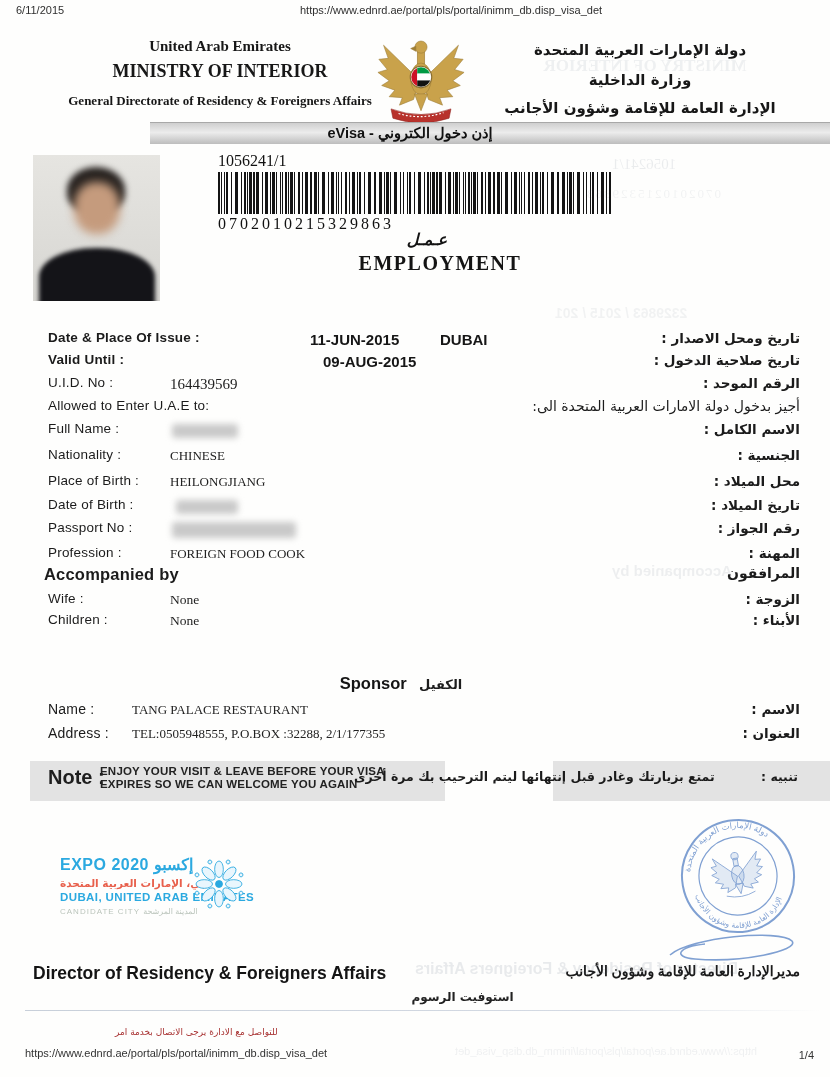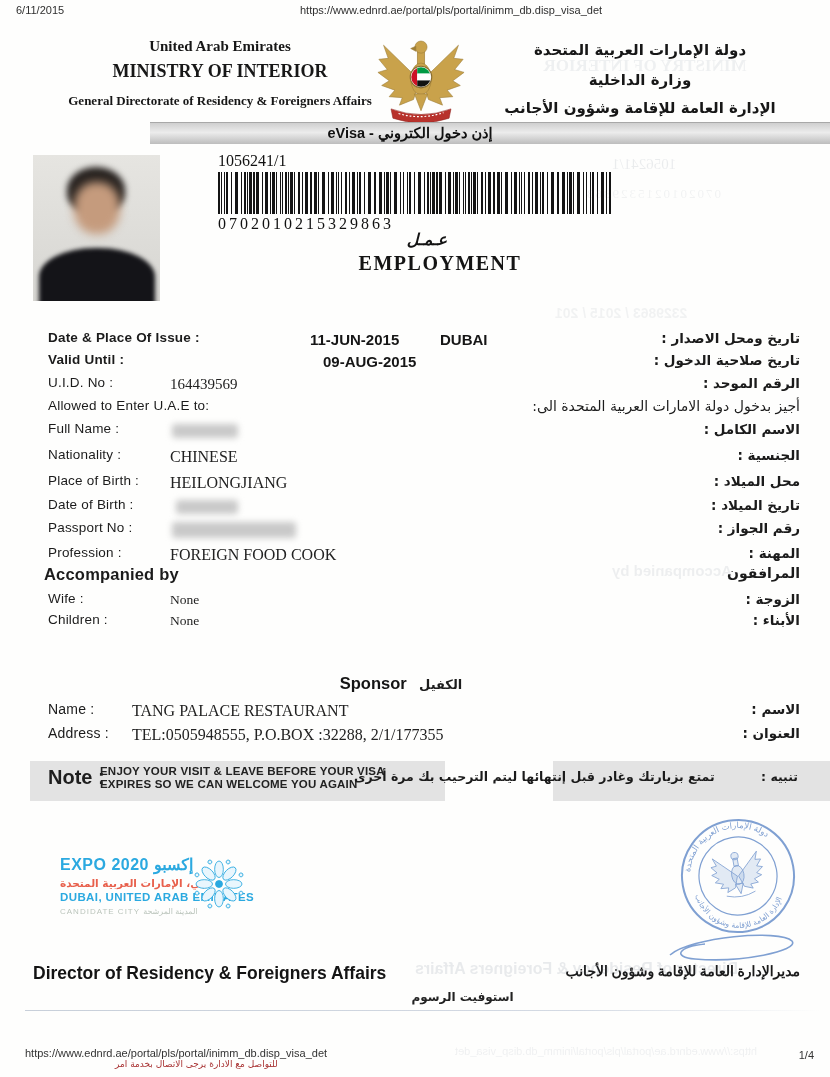--- a/index.html
+++ b/index.html
@@ -37,21 +37,21 @@
   .vt-en{position:absolute;left:160px;top:252px;width:560px;text-align:center;
          font-family:"Liberation Serif",serif;font-weight:bold;font-size:20px;letter-spacing:1.5px;color:#141414;}
   
   .row{position:absolute;left:0;width:830px;height:22px;}
   .lbl{position:absolute;left:48px;top:0;font-size:13.5px;letter-spacing:.2px;color:#1b1b1b;}
   .lbl.b{font-weight:bold;}
   .lbl.h{font-weight:bold;font-size:16.5px;left:44px;}
   .arl{position:absolute;right:30px;top:0;direction:rtl;font-family:"DejaVu Sans",sans-serif;
        font-weight:bold;font-size:13.5px;color:#1b1b1b;}
   .arl.r{font-weight:normal;font-size:14px;}
-  .val{position:absolute;top:1px;font-family:"Liberation Serif",serif;font-size:16px;color:#222;}
+  .val{position:absolute;top:1px;font-family:"Liberation Serif",serif;font-size:13px;color:#222;}
   .val.vb{font-family:"Liberation Sans",sans-serif;font-weight:bold;font-size:15px;color:#161616;}
   .blur{position:absolute;background:#c9c9c9;filter:blur(3px);border-radius:3px;height:14px;}
   
   .sp-head{position:absolute;left:0;right:0;top:674px;text-align:center;padding-right:28px;}
   .sp-head .en{font-weight:bold;font-size:16.5px;color:#141414;}
   .sp-head .ar{font-family:"DejaVu Sans",sans-serif;font-weight:bold;font-size:13px;margin-left:8px;}
   
   .notebar{position:absolute;top:761px;height:40px;background:#e3e3e3;}
   .note-lbl{position:absolute;left:48px;top:766px;font-weight:bold;font-size:20px;}
   .note-line{position:absolute;left:100px;font-weight:bold;font-size:11.5px;letter-spacing:.2px;color:#222;}
@@ -65,21 +65,21 @@
   .expo-cand{position:absolute;left:60px;top:907px;font-size:8px;letter-spacing:1px;color:#aab6ab;opacity:.8;}
   
   .dir-en{position:absolute;left:33px;top:963px;font-weight:bold;font-size:17.5px;color:#141414;}
   .dir-ar{position:absolute;right:30px;top:963px;direction:rtl;font-family:Liberation Serif, serif;
           font-weight:bold;font-size:14px;color:#1b1b1b;}
   .fees{position:absolute;left:0;right:0;top:990px;text-align:center;padding-left:95px;direction:rtl;
         font-family:"DejaVu Sans",sans-serif;font-weight:bold;font-size:12px;color:#222;}
   .sigline{position:absolute;left:25px;top:1010px;width:795px;height:1px;opacity:.75;
         background:linear-gradient(90deg,#b6c0ce 0%,#c6cedb 70%,rgba(198,206,219,0) 100%);}
   .contact-ar{position:absolute;left:115px;top:1027px;direction:rtl;font-family:"DejaVu Sans",sans-serif;
-        font-size:9px;margin-top:32px;}
+        font-size:9px;}
   .foot-url{position:absolute;left:25px;top:1047px;font-size:11px;color:#333;}
   .foot-page{position:absolute;right:16px;top:1049px;font-size:11px;color:#333;}
   
   .ghost{position:absolute;transform:scaleX(-1);color:#30425c;pointer-events:none;}
 </style>
 </head>
 <body>
 
 <div class="page">
 

